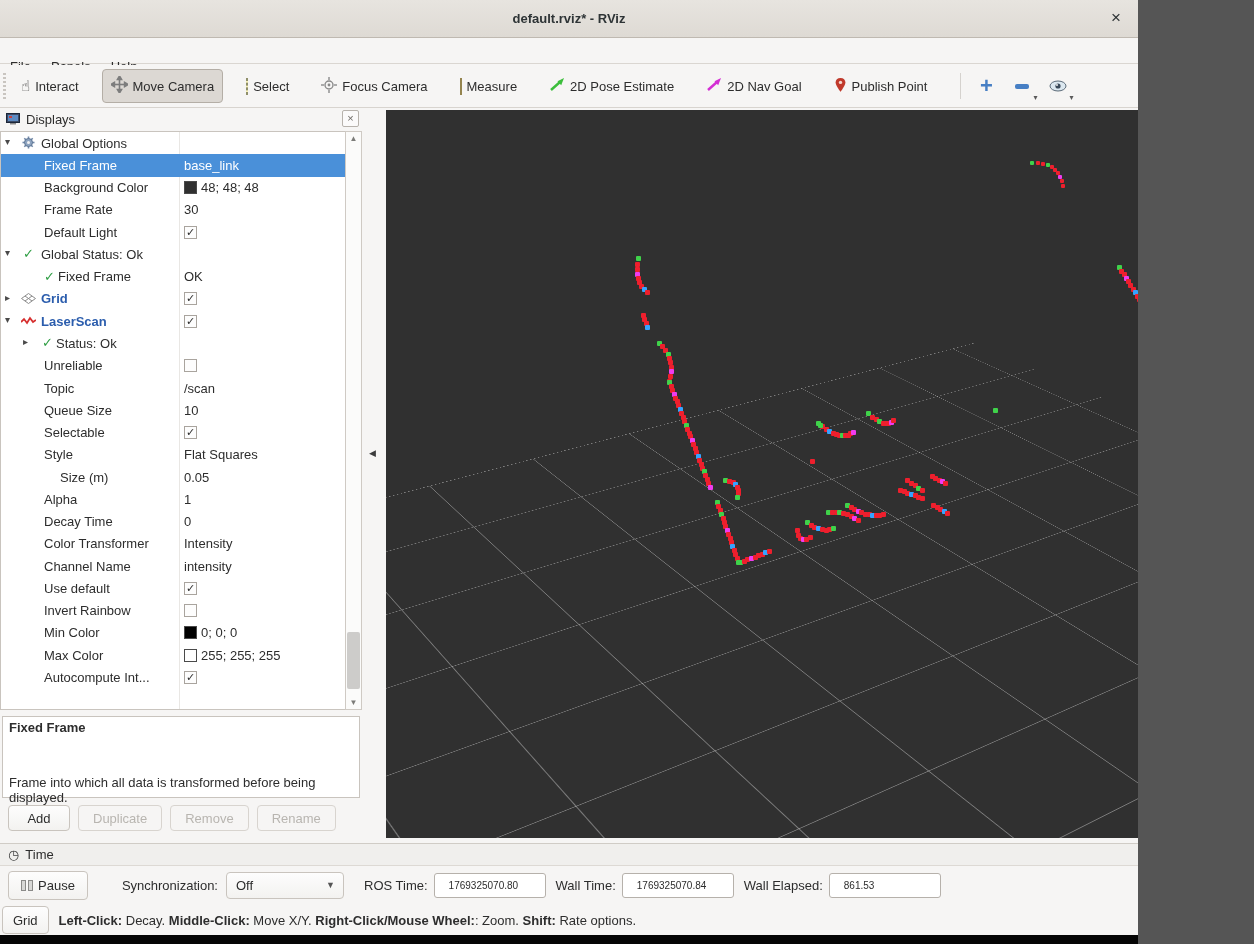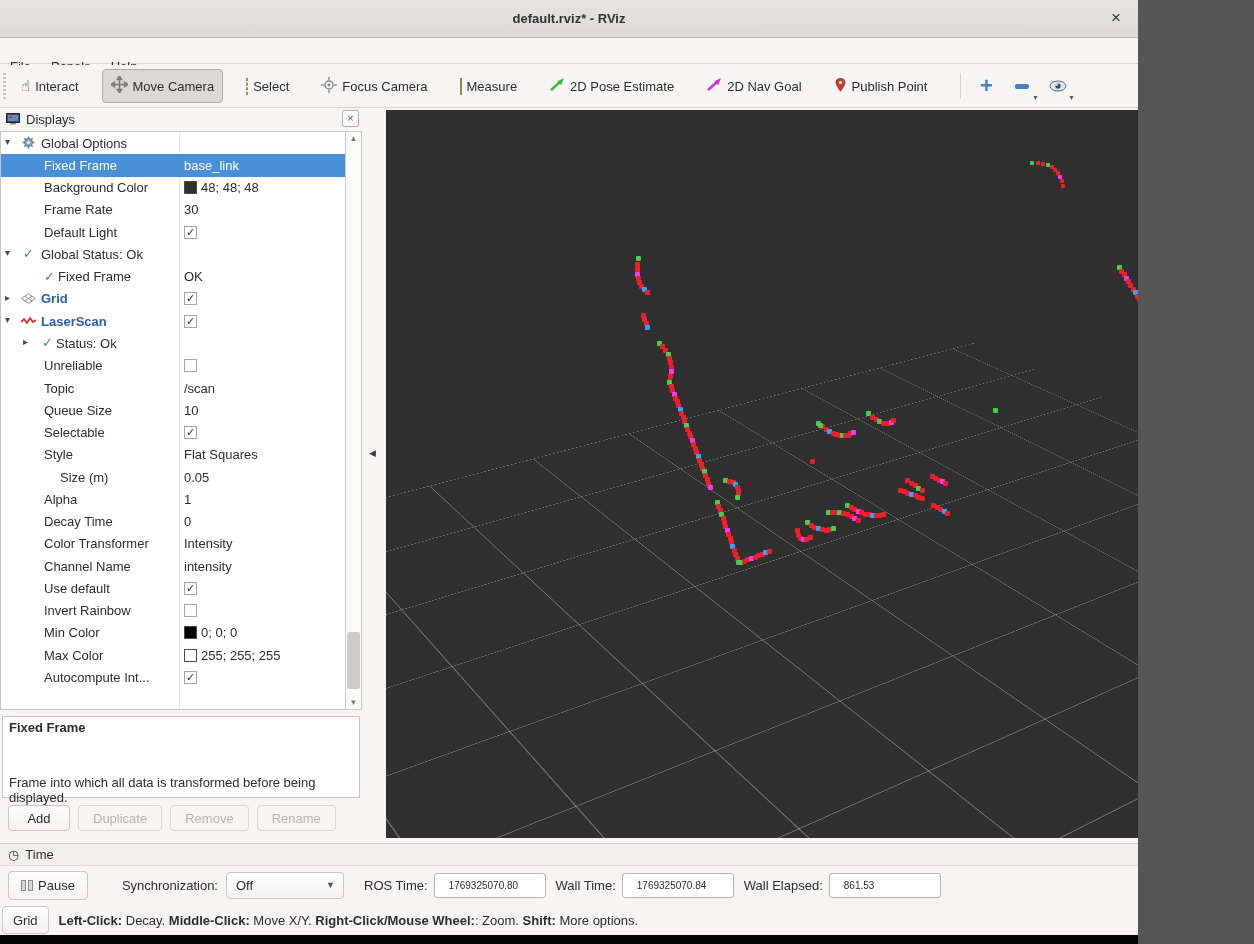--- a/index.html
+++ b/index.html
@@ -665,17 +665,17 @@
             <input value="861.53" style="">
           </span>
         </span>
     </div>
   </div>
 
   <div class="statusbar">
     <div class="reset-btn">
       <span>Grid</span>
     </div>
-    <span class="status-text" id="statustext"><b>Left-Click:</b><span> Decay. </span><b>Middle-Click:</b><span> Move X/Y. </span><b>Right-Click/Mouse Wheel:</b><span>: Zoom. </span><b>Shift:</b><span> More options.</span></span>
+    <span class="status-text" id="statustext"><b>Left-Click:</b><span> Decay. </span><b>Middle-Click:</b><span> Move X/Y. </span><b>Right-Click/Mouse Wheel:</b><span>: Zoom. </span><b>Shift:</b><span> Rate options.</span></span>
     <span class="fps">31 fps</span>
   </div>
   <div class="blackstrip"></div>
 </div>
 
 </body></html>

